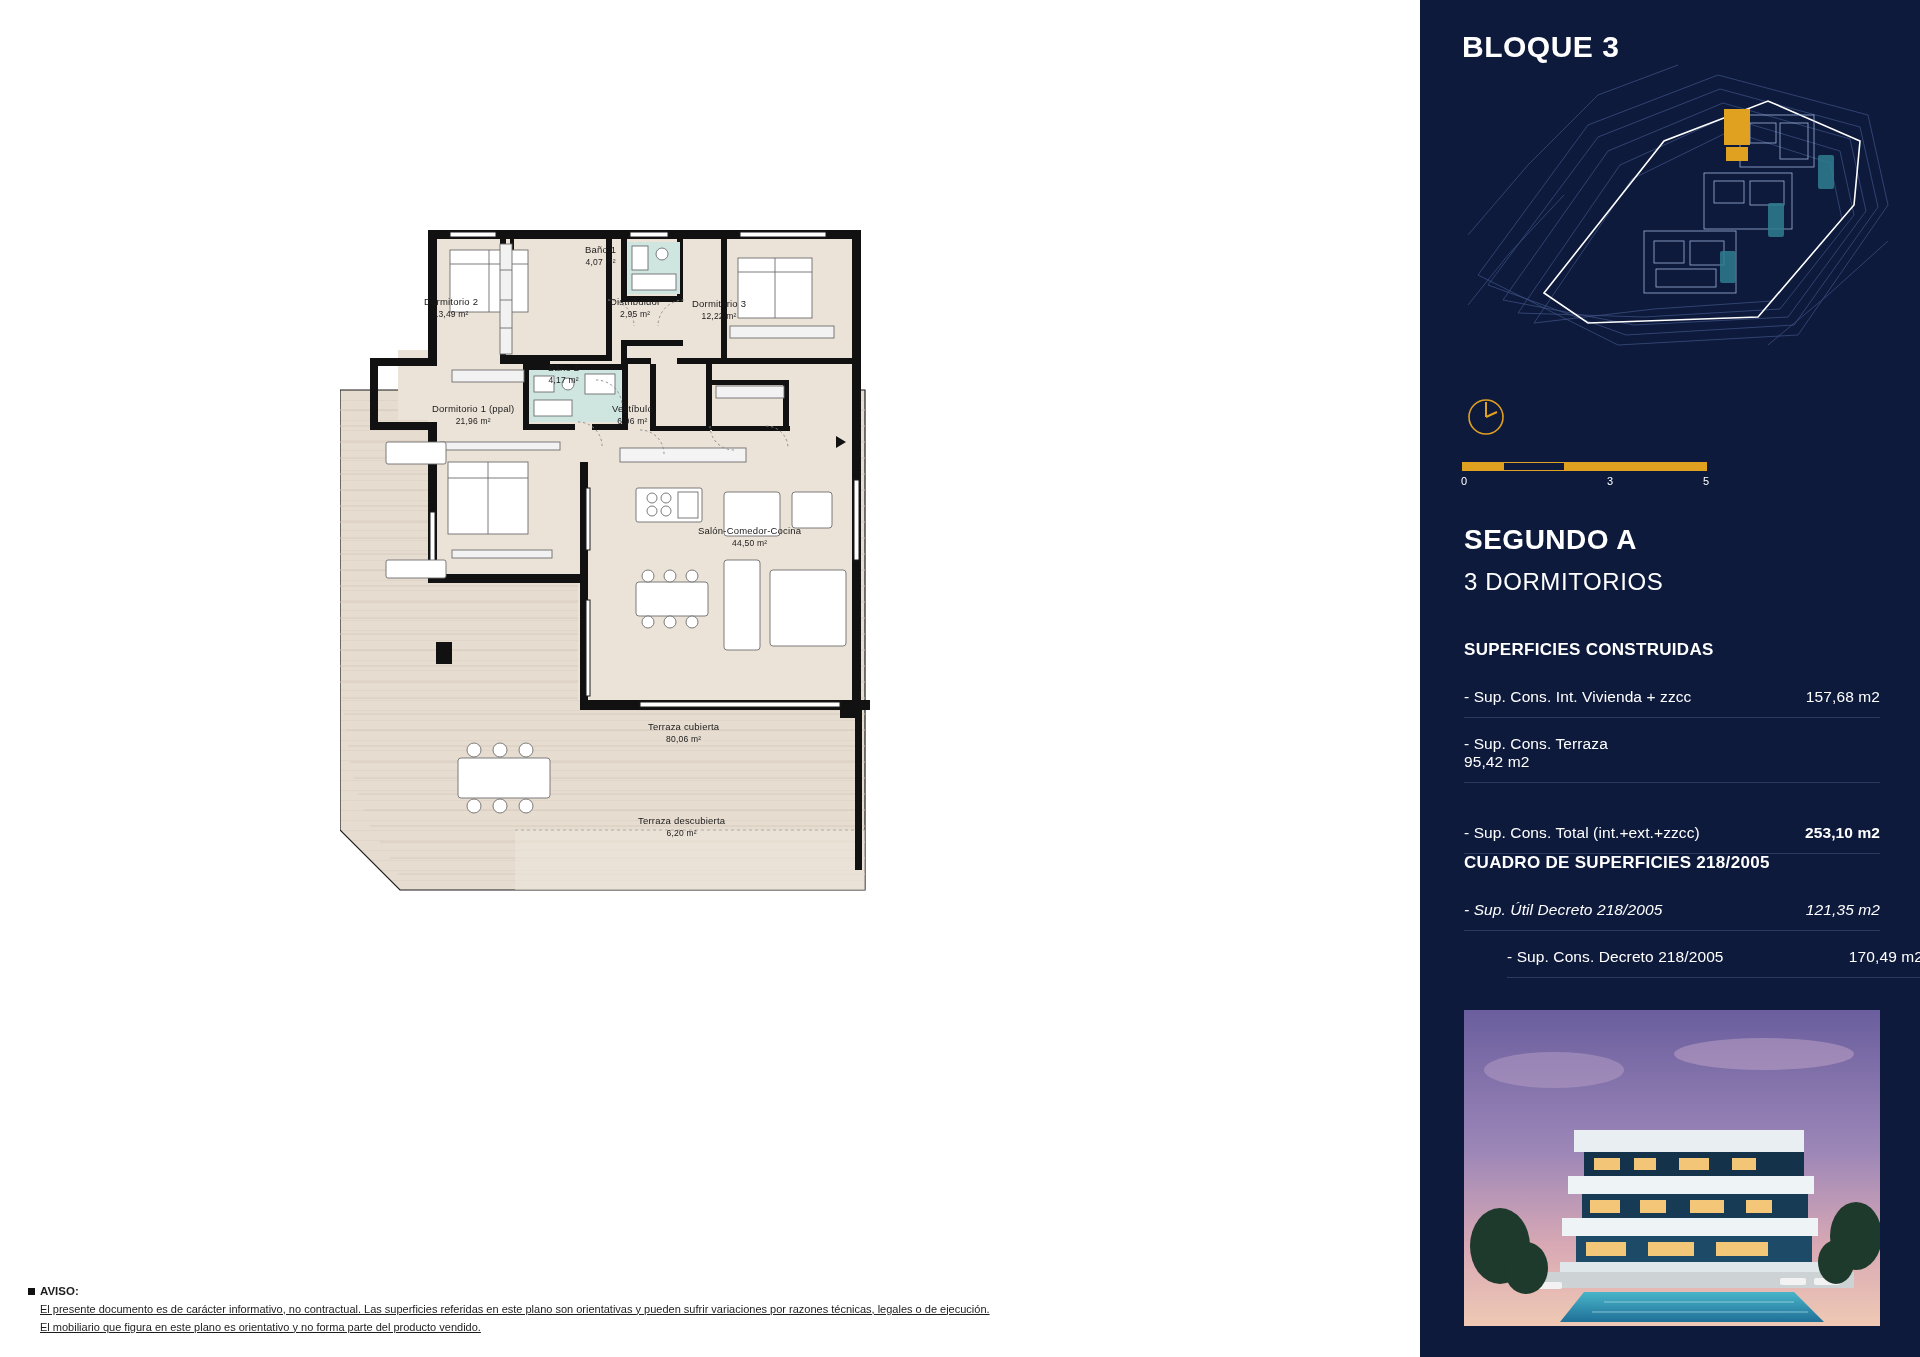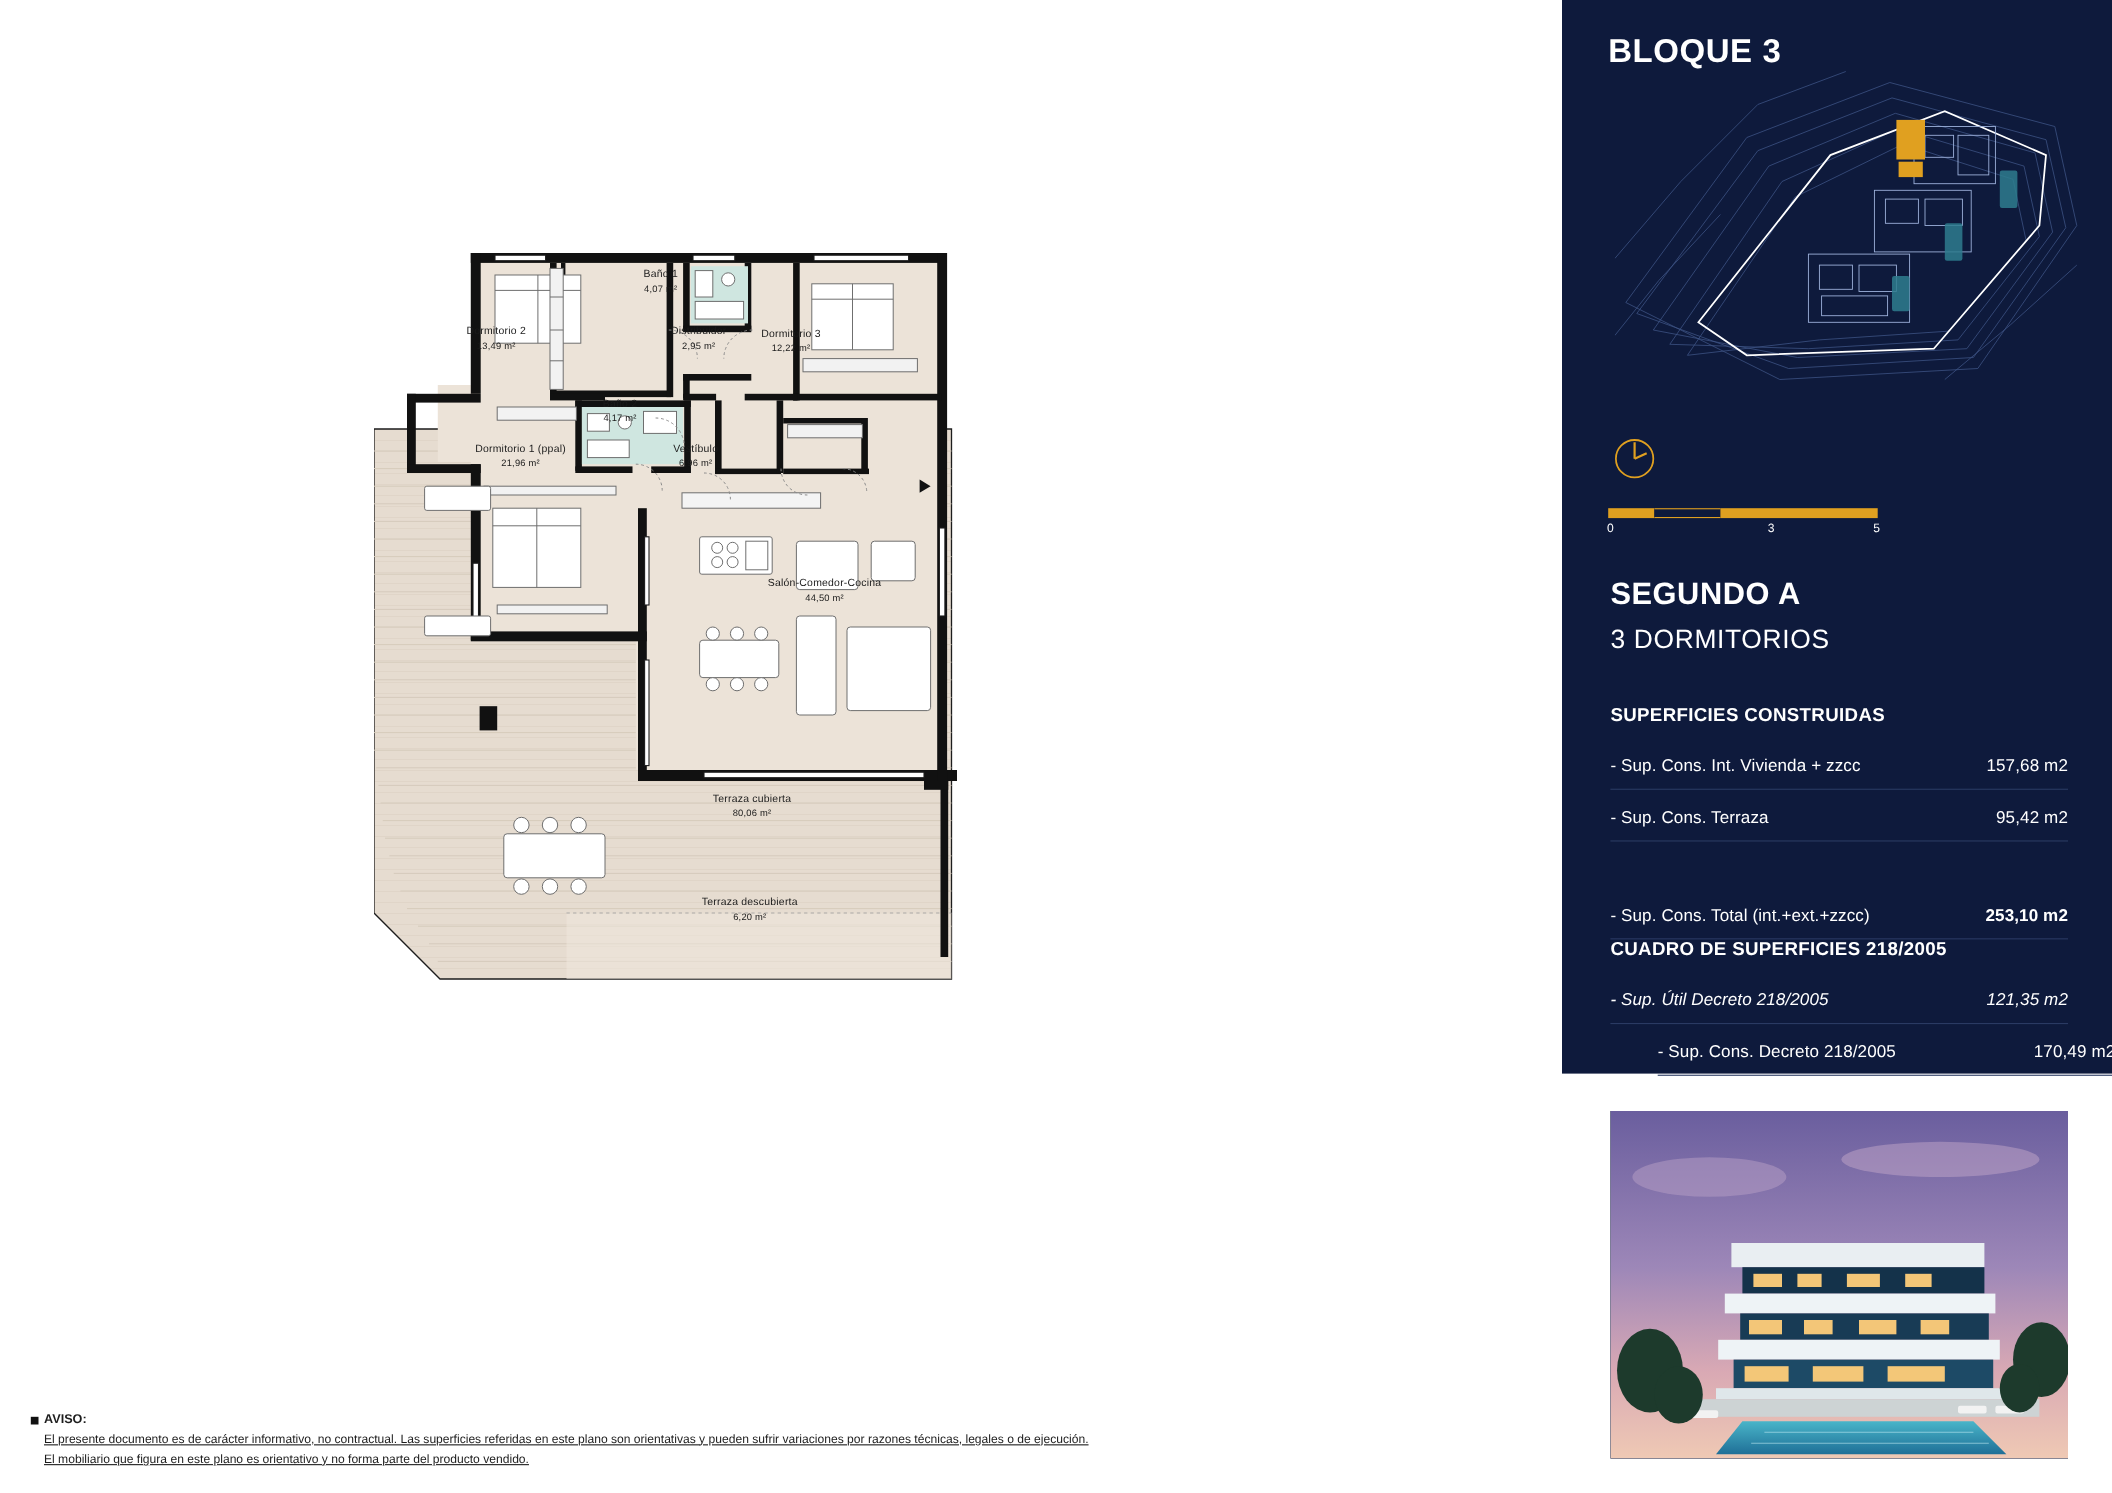--- a/index.html
+++ b/index.html
@@ -36,21 +36,21 @@
   .notice {
     position:absolute; left:28px; top:1283px; width:1120px;
     font-size:11px; color:#1d1d1d; line-height:1.45;
   }
   .notice .title { font-weight:bold; font-size:11.5px; display:flex; align-items:center; gap:5px; }
   .notice .sq { width:7px; height:7px; background:#111; display:inline-block; }
   .notice p { margin:2px 0 0 12px;text-decoration:underline; }
 
   
   .panel {
-    position:absolute; right:0; top:0; width:500px; height:976px;
+    position:absolute; right:0; top:0; width:500px; height:1357px;
     background:#0e1a3c;
     color:#ffffff;
   }
   .panel-inner { position:absolute; inset:0; }
 
   .bloque {
     position:absolute; left:42px; top:30px;
     font-size:30px; font-weight:bold; letter-spacing:.5px;
   }
 
@@ -77,21 +77,21 @@
     padding-bottom:11px;
     font-size:15.5px;
     display:flex; justify-content:space-between; align-items:baseline;
     letter-spacing:.1px;
   }
   .row .lbl { white-space:nowrap; }
   .row .val { white-space:nowrap; }
   .row.bold .val { font-weight:bold;margin-left:25px; }
 
   .r1 { top:688px; }
-  .r2 { top:735px; }
+  .r2 { top:735px;flex-direction:column; }
   .r3 { top:824px; }
   .r4 { top:901px;font-style:italic; }
   .r5 { top:948px;margin-left:43px; }
 
   .render {
     position:absolute; left:44px; top:1010px; width:416px; height:316px;
     overflow:hidden; background:#1b2344;
   }
   .render svg { display:block; }
 </style>

